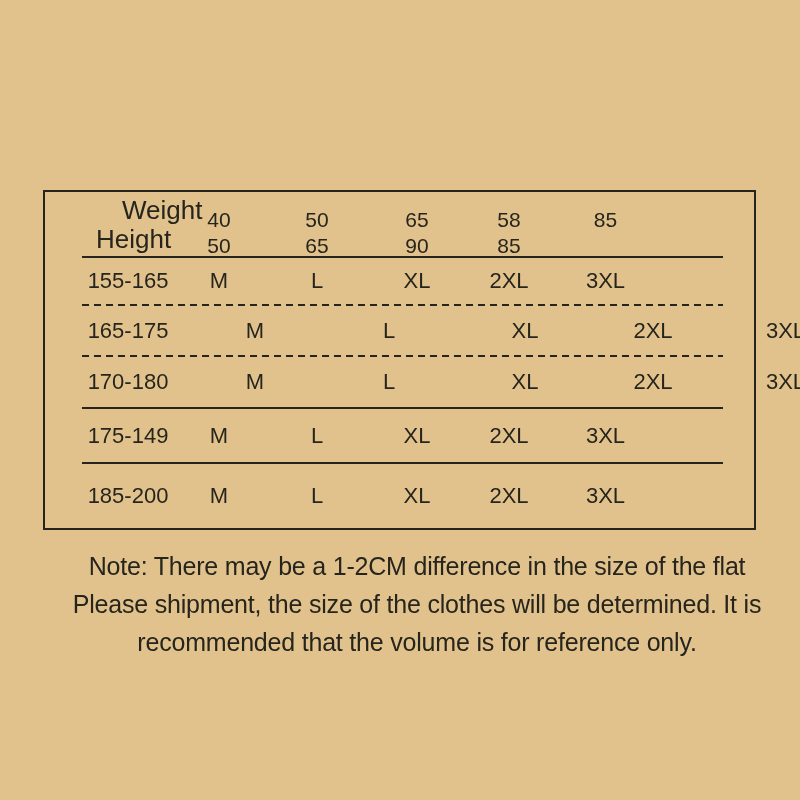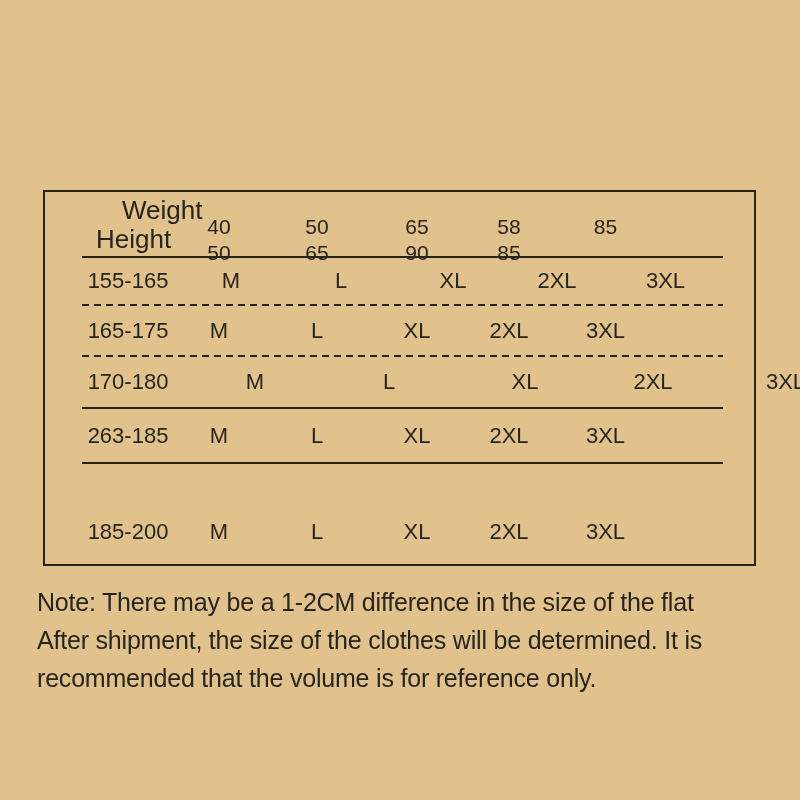--- a/index.html
+++ b/index.html
@@ -30,63 +30,64 @@
     padding:0 32px 0 37px;
     box-sizing:border-box;
   }
   .row .cell{
     text-align:center;
     font-size:22px;
     line-height:1;
   }
   .row.body{align-items:center;}
   .r-h0{height:64px;}
-  .r-h1{height:46px;gap:12px;}
-  .r-h2{height:49px;}
+  .r-h1{height:46px;}
+  .r-h2{height:49px;gap:36px;}
   .r-h3{height:50px;gap:36px;}
   .r-h4{height:53px;}
-  .r-h5{height:64px;margin-top:36px;}
+  .r-h5{height:64px;}
   
   .corner{text-align:left !important;}
   .corner-weight{
     margin-left:40px;
     margin-top:4px;
     font-size:26px;
     line-height:29px;
     white-space:nowrap;
   }
   .corner-height{
     margin-left:14px;
     font-size:26px;
     line-height:29px;
     white-space:nowrap;
   }
   
-  .num{padding-top:22px;}
+  .num{padding-top:15px;}
   .num div{
     font-size:21px;
     line-height:26px;
     text-align:center;
   }
   
   .rule{
     height:2px;
     margin:0 31px 0 37px;
     background:var(--ink);
   }
   .rule.dashed{
     background:repeating-linear-gradient(90deg,
       var(--ink) 0, var(--ink) 7px,
       transparent 7px, transparent 12px);
   }
   
   .note{
     position:absolute;
-    left:37px;top:583px;
+    left:37px;top:547px;
     width:760px;
+    text-align:center;
   }
   .note div{
     font-size:25px;
     line-height:38px;
     white-space:nowrap;
     letter-spacing:-0.2px;
   }
 </style>
 </head>
 <body>
@@ -150,21 +151,21 @@
       <div class="cell">M</div>
       <div class="cell">L</div>
       <div class="cell">XL</div>
       <div class="cell">2XL</div>
       <div class="cell">3XL</div>
     </div>
 
     <div class="rule solid"></div>
 
     <div class="row body r-h4">
-      <div class="cell">263-185</div>
+      <div class="cell">175-149</div>
       <div class="cell">M</div>
       <div class="cell">L</div>
       <div class="cell">XL</div>
       <div class="cell">2XL</div>
       <div class="cell">3XL</div>
     </div>
 
     <div class="rule solid"></div>
 
     <div class="row body r-h5">
@@ -173,17 +174,17 @@
       <div class="cell">L</div>
       <div class="cell">XL</div>
       <div class="cell">2XL</div>
       <div class="cell">3XL</div>
     </div>
 
   </div>
 
   <div class="note">
     <div>Note: There may be a 1-2CM difference in the size of the flat</div>
-    <div>After shipment, the size of the clothes will be determined. It is</div>
+    <div>Please shipment, the size of the clothes will be determined. It is</div>
     <div>recommended that the volume is for reference only.</div>
   </div>
 
 </div>
 
 </body></html>

